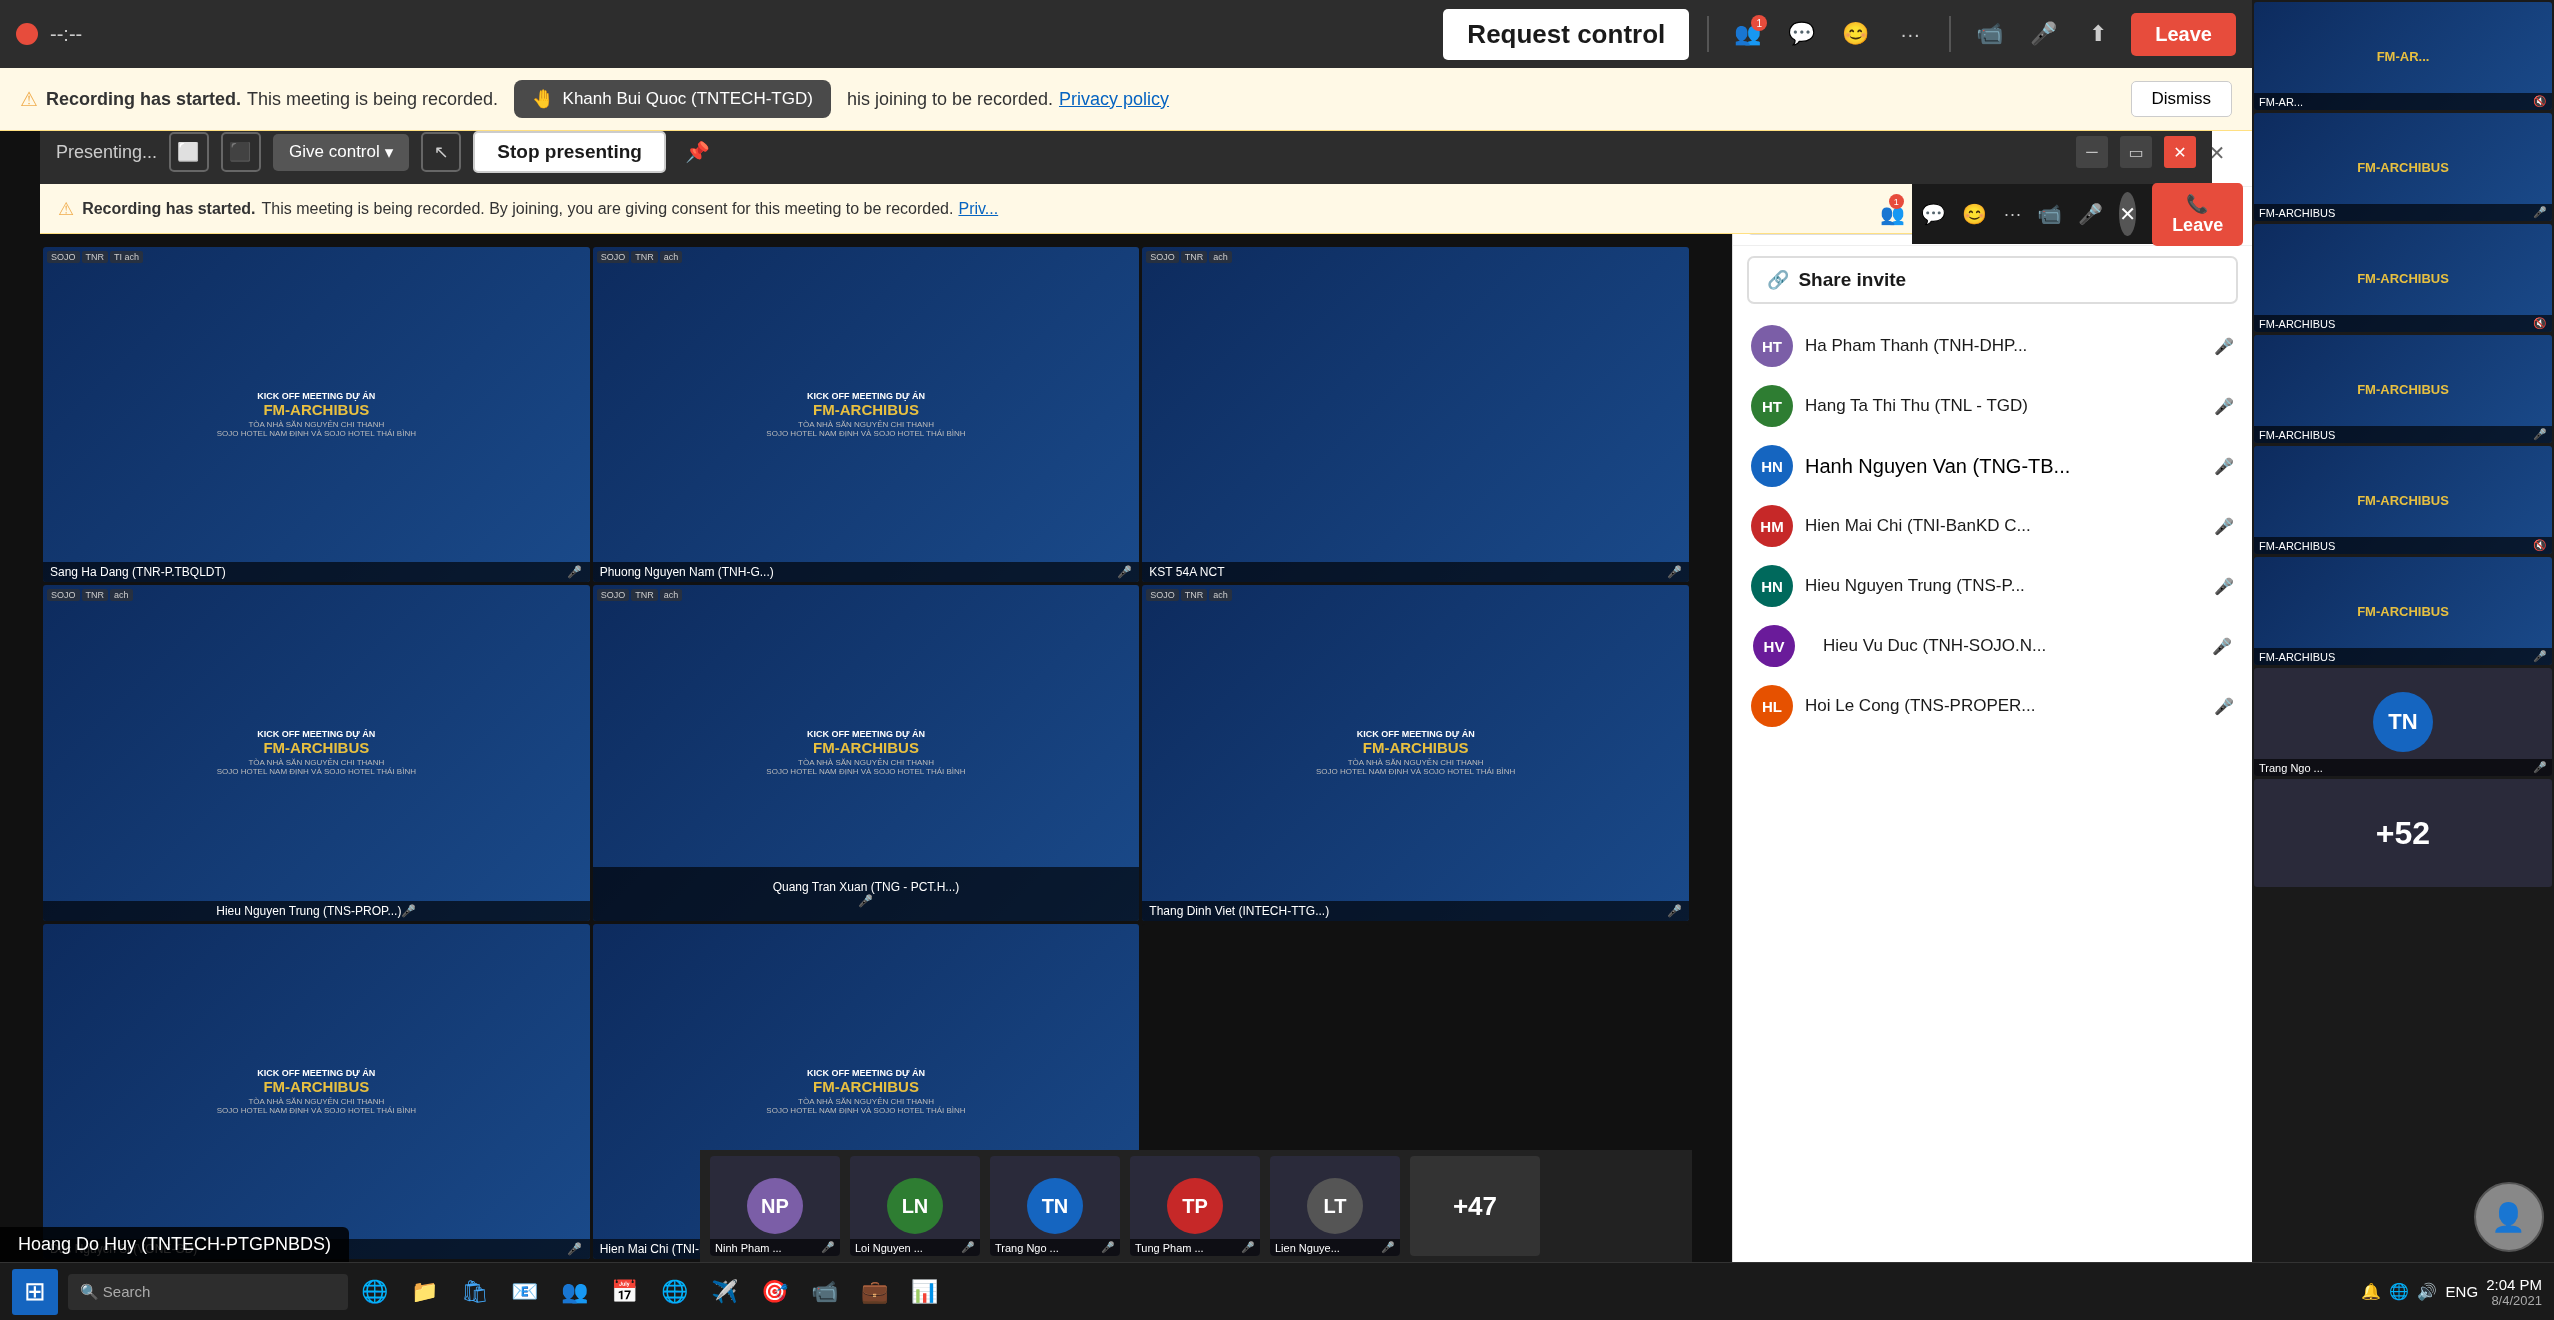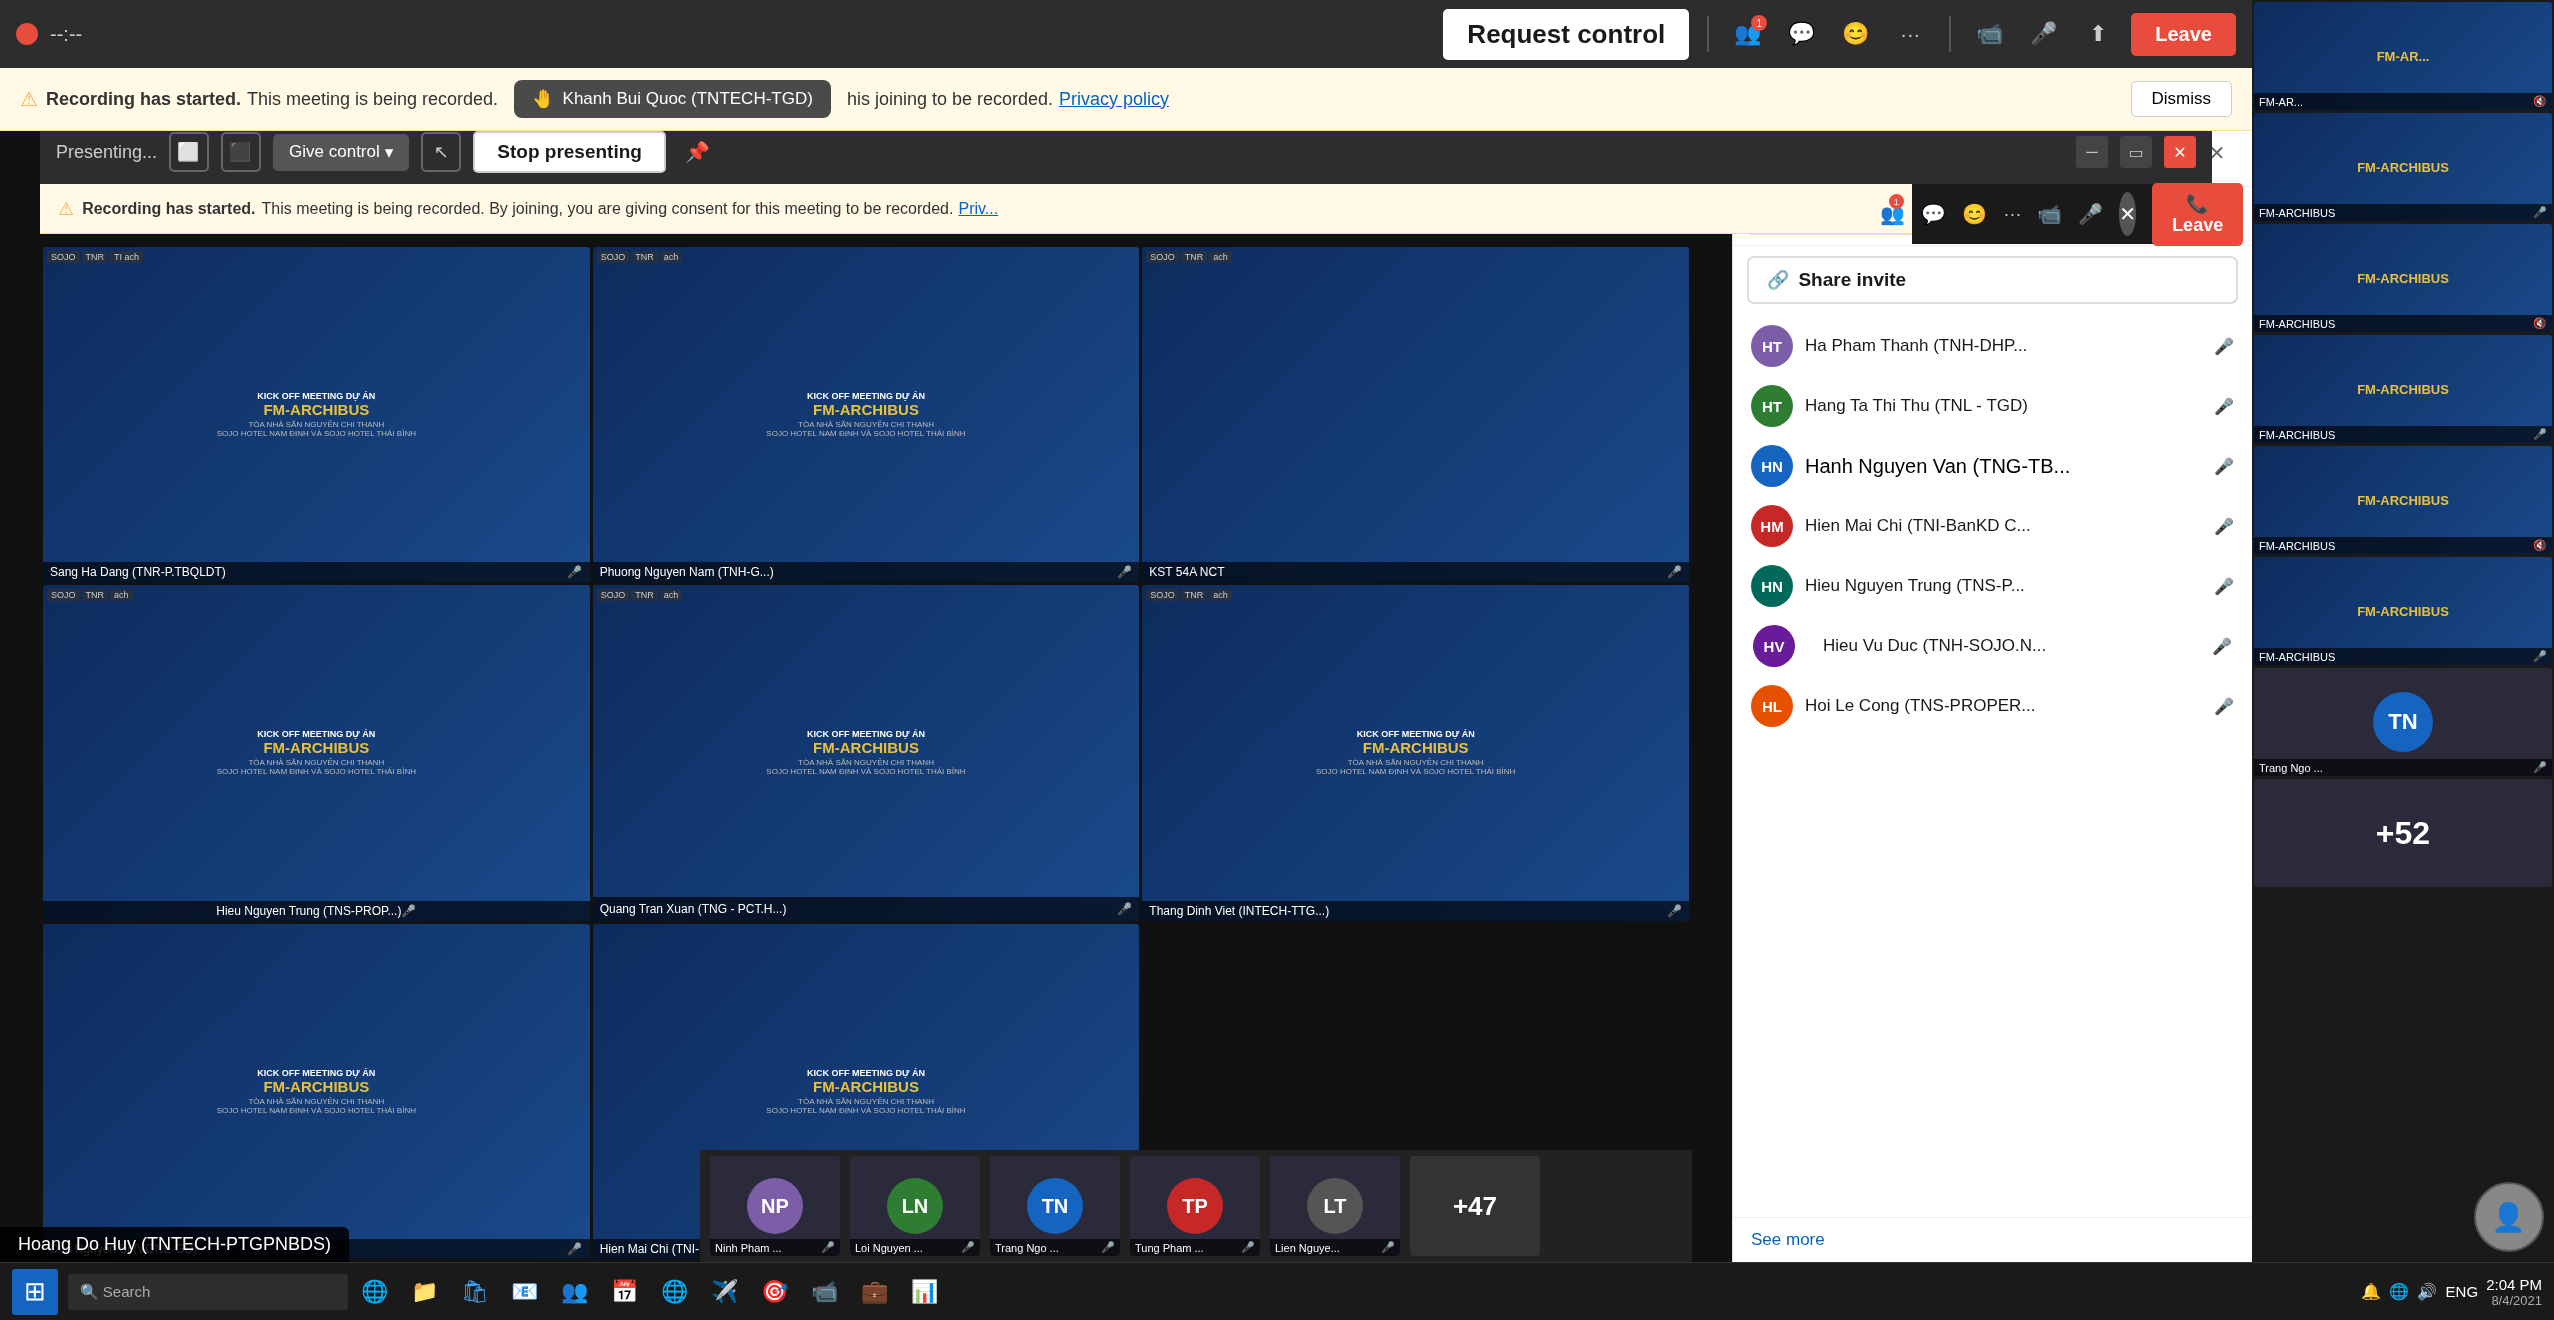--- a/index.html
+++ b/index.html
@@ -181,21 +181,21 @@
 
     <div style="background:linear-gradient(135deg,#0d2b5e,#1a4a8a);border-radius:3px;position:relative;overflow:hidden;display:flex;flex-direction:column;align-items:center;justify-content:center;">
       <div style="position:absolute;top:4px;left:4px;display:flex;gap:2px;">
         <span style="background:rgba(50,50,50,0.7);color:#ccc;font-size:9px;padding:1px 4px;border-radius:2px;">SOJO</span>
         <span style="background:rgba(50,50,50,0.7);color:#ccc;font-size:9px;padding:1px 4px;border-radius:2px;">TNR</span>
         <span style="background:rgba(50,50,50,0.7);color:#ccc;font-size:9px;padding:1px 4px;border-radius:2px;">ach</span>
       </div>
       <div style="color:#fff;font-size:9px;font-weight:700;text-align:center;z-index:1;">KICK OFF MEETING DỰ ÁN</div>
       <div style="color:#e8c040;font-size:15px;font-weight:900;z-index:1;text-align:center;">FM-ARCHIBUS</div>
       <div style="color:#bbb;font-size:8px;text-align:center;z-index:1;margin-top:2px;">TÒA NHÀ SĂN NGUYỄN CHI THANH<br>SOJO HOTEL NAM ĐỊNH VÀ SOJO HOTEL THÁI BÌNH</div>
-      <div style="position:absolute;bottom:0;left:0;right:0;background:rgba(0,0,0,0.65);color:#fff;font-size:12px;padding:5px 7px;display:flex;align-items:center;justify-content:space-between;">
+      <div style="position:absolute;bottom:0;left:0;right:0;background:rgba(0,0,0,0.65);color:#fff;font-size:12px;padding:13px 7px;display:flex;align-items:center;justify-content:space-between;flex-direction:column;">
         <span>Quang Tran Xuan (TNG - PCT.H...)</span>
         <span style="font-size:12px;">🎤</span>
       </div>
     </div>
 
     <div style="background:linear-gradient(135deg,#0d2b5e,#1a4a8a);border-radius:3px;position:relative;overflow:hidden;display:flex;flex-direction:column;align-items:center;justify-content:center;">
       <div style="position:absolute;top:4px;left:4px;display:flex;gap:2px;">
         <span style="background:rgba(50,50,50,0.7);color:#ccc;font-size:9px;padding:1px 4px;border-radius:2px;">SOJO</span>
         <span style="background:rgba(50,50,50,0.7);color:#ccc;font-size:9px;padding:1px 4px;border-radius:2px;">TNR</span>
         <span style="background:rgba(50,50,50,0.7);color:#ccc;font-size:9px;padding:1px 4px;border-radius:2px;">ach</span>
@@ -347,21 +347,20 @@
         <span style="flex:1;font-size:17px;color:#1a1a1a;white-space:nowrap;overflow:hidden;text-overflow:ellipsis;">Hieu Vu Duc (TNH-SOJO.N...</span>
         <span style="color:#888;font-size:16px;">🎤</span>
       </div>
 
       <div style="display:flex;align-items:center;padding:9px 18px;gap:12px;cursor:pointer;">
         <div style="width:42px;height:42px;border-radius:50%;background:#e65100;display:flex;align-items:center;justify-content:center;font-size:15px;font-weight:700;color:#fff;flex-shrink:0;">HL</div>
         <span style="flex:1;font-size:17px;color:#1a1a1a;white-space:nowrap;overflow:hidden;text-overflow:ellipsis;">Hoi Le Cong (TNS-PROPER...</span>
         <span style="color:#888;font-size:16px;">🎤</span>
       </div>
     </div>
-    <button style="padding:12px 18px;color:#0563c1;font-size:17px;cursor:pointer;text-align:left;border:none;background:none;width:100%;border-top:1px solid #eee;">See more</button>
   </div>
 
   <div style="position:absolute;top:0;right:0;width:302px;bottom:58px;background:#1a1a1a;display:flex;flex-direction:column;gap:3px;padding:2px;overflow-y:auto;z-index:150;">
 
     <div style="width:100%;height:108px;background:linear-gradient(135deg,#0d2b5e,#1a4a8a);border-radius:3px;position:relative;overflow:hidden;flex-shrink:0;cursor:pointer;">
       <div style="width:100%;height:100%;display:flex;align-items:center;justify-content:center;">
         <span style="color:#e8c040;font-size:13px;font-weight:900;text-align:center;">FM-AR...</span>
       </div>
       <div style="position:absolute;bottom:0;left:0;right:0;background:rgba(0,0,0,0.65);color:#fff;font-size:11px;padding:2px 5px;display:flex;align-items:center;justify-content:space-between;">
         <span>FM-AR...</span>

